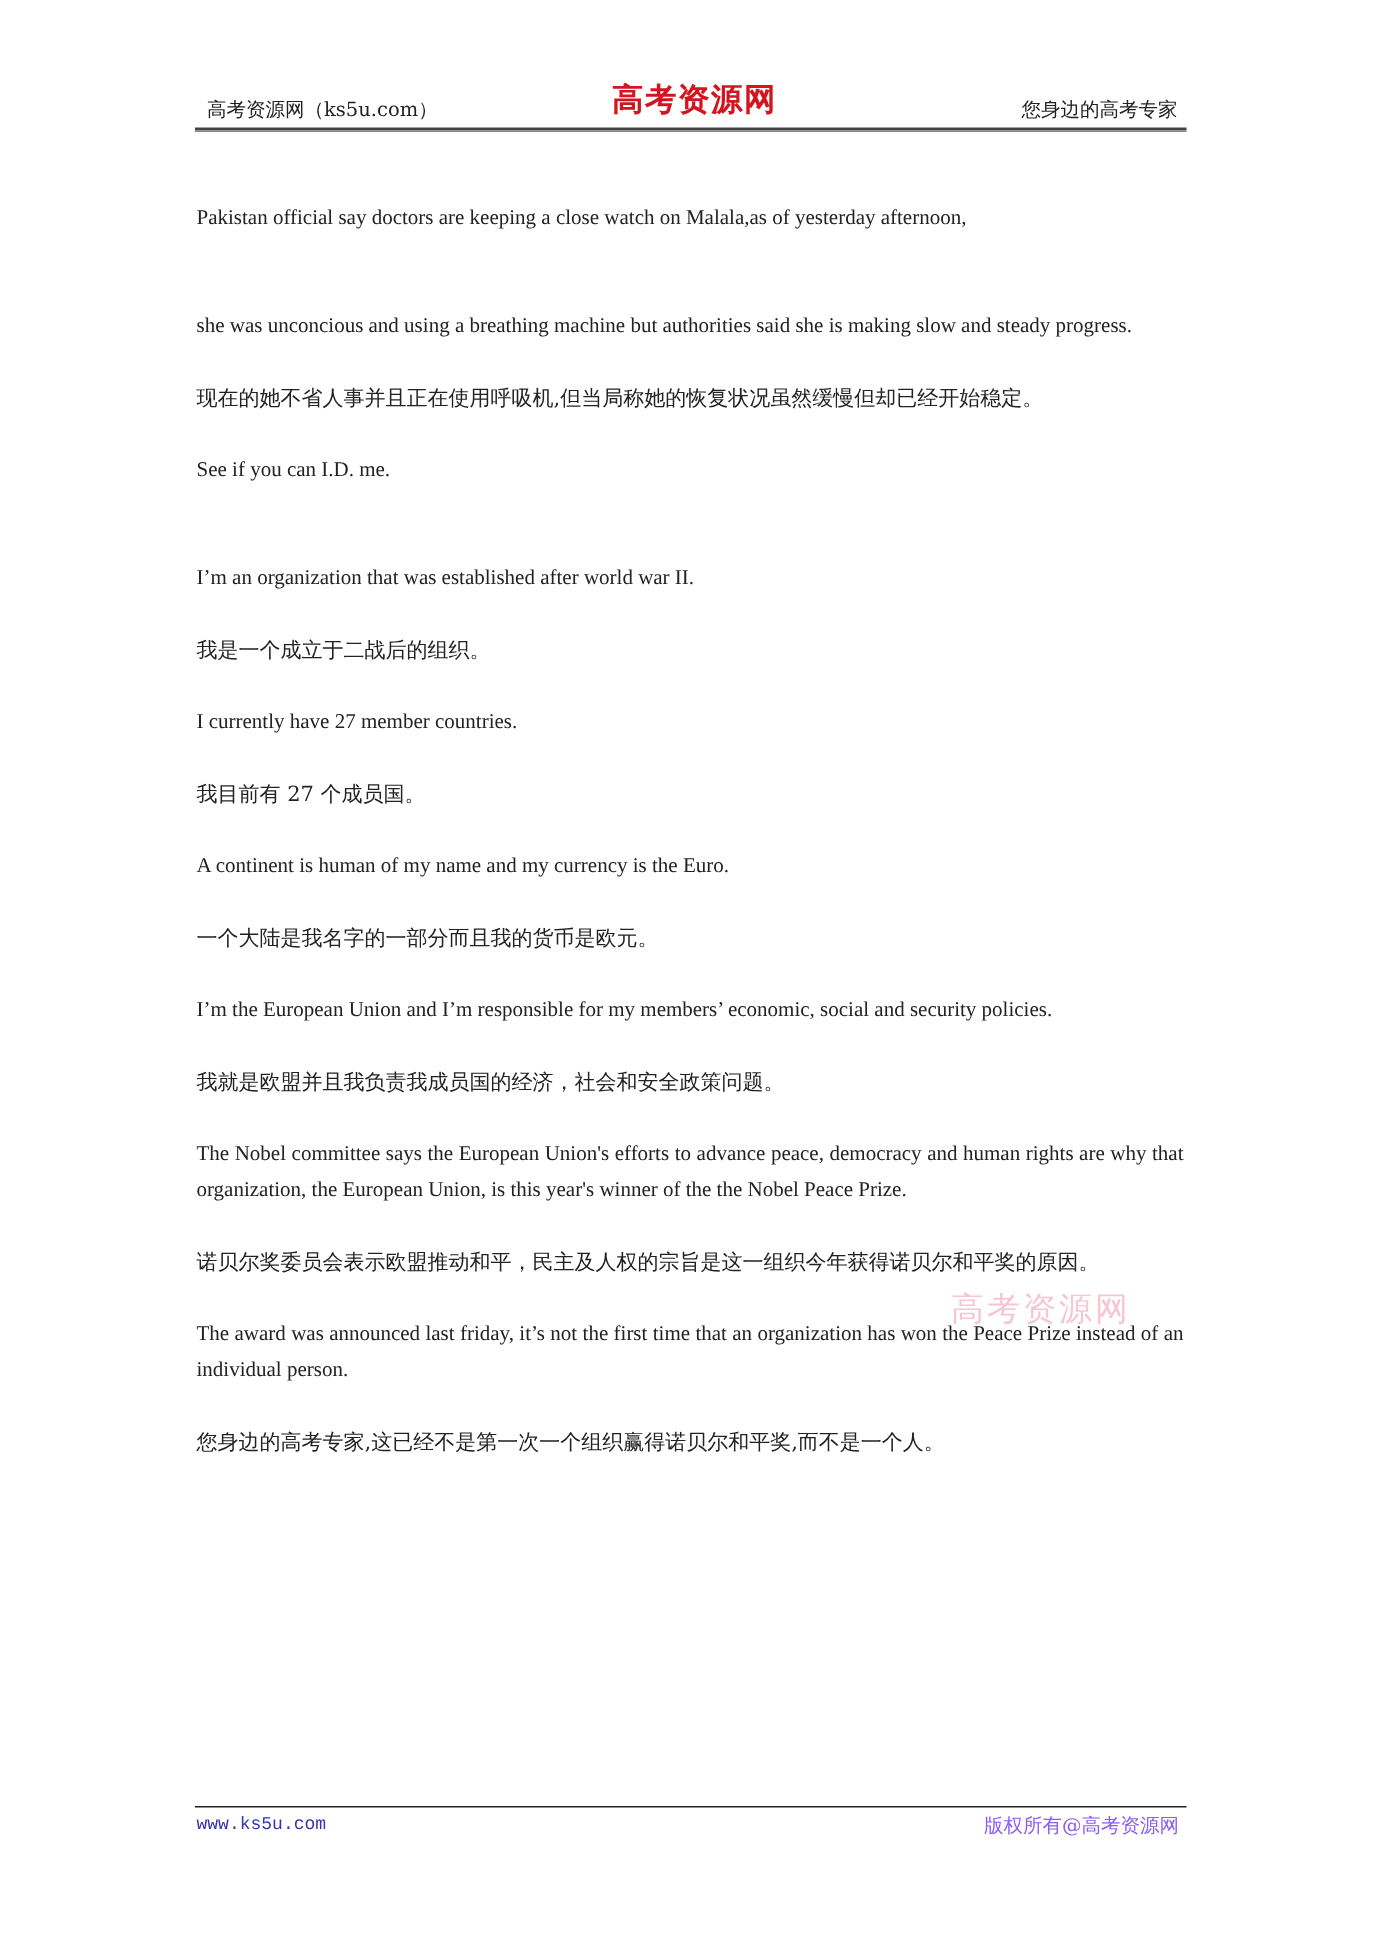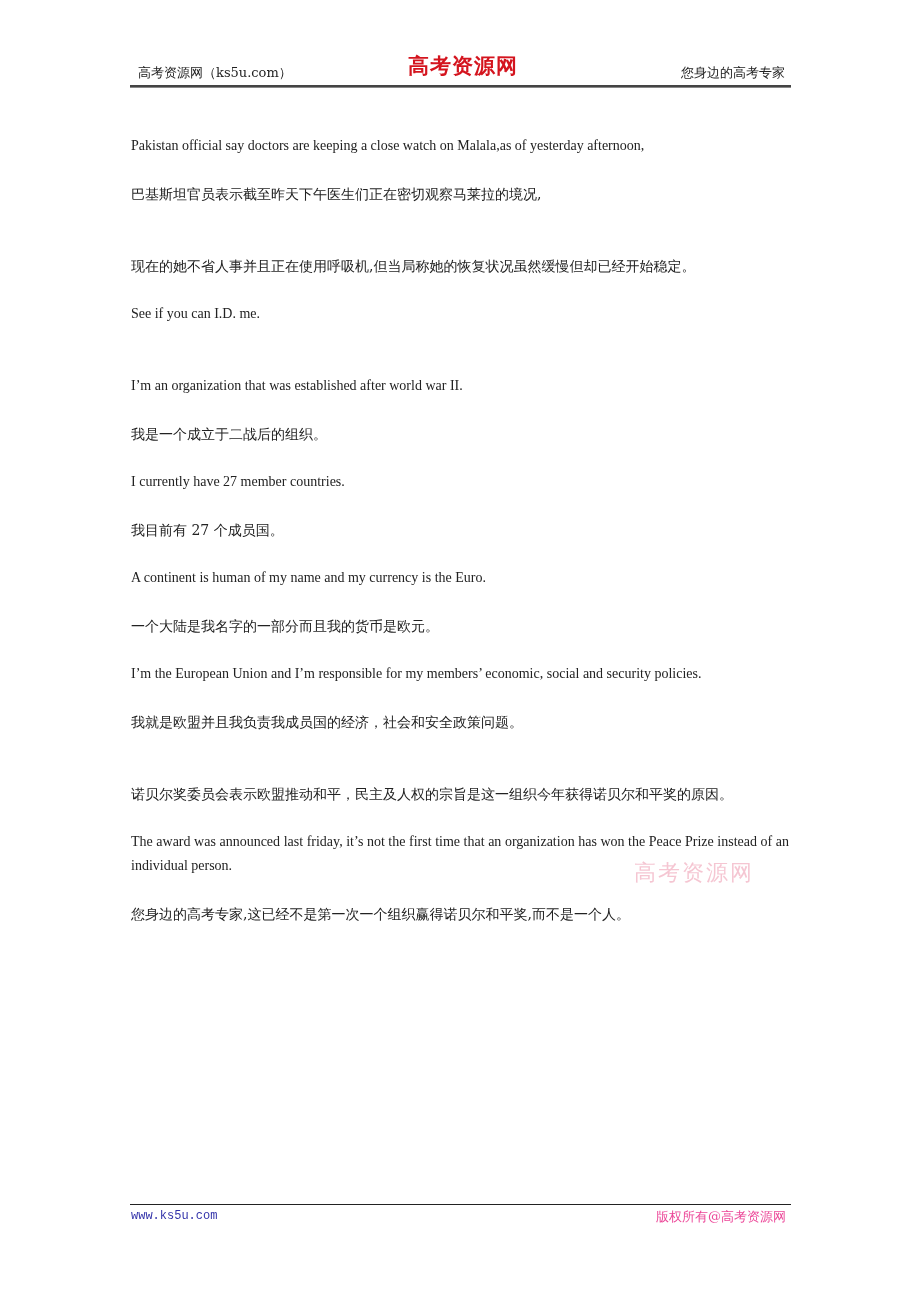--- a/index.html
+++ b/index.html
@@ -16,39 +16,39 @@
   .body-text { position: absolute; left: 131px; top: 110px; width: 658px; }
   .para { margin: 0; font-size: 14px; line-height: 24px; text-align: justify;
           font-family: Liberation Serif, serif; color: #222; }
   .para.zh { font-family: "DejaVu Serif", "Liberation Serif", serif; font-size: 14px; }
   .gap { height: 24px; }
   .watermark { position: absolute; left: 634px; top: 858px; font-size: 22px; color: #f3b9c8;
                letter-spacing: 2px; opacity: 0.8; font-family: "DejaVu Serif", serif; }
   .footer-rule { position: absolute; left: 130px; top: 1204px; width: 661px; border-top: 1px solid #222; }
   .footer-left { position: absolute; left: 131px; top: 1209px; font-size: 12px; color: #3333aa;
                  font-family: "Liberation Mono", monospace; text-decoration: none; }
-  .footer-right { position: absolute; right: 134px; top: 1208px; font-size: 13px; color: #ec4899; }
+  .footer-right { position: absolute; right: 134px; top: 1208px; font-size: 13px; color: #8b5cf6; }
 </style>
 </head>
 <body>
 
 <div class="page">
   <div class="header">
     <span class="header-left">高考资源网（ks5u.com）</span>
     <span class="header-logo">高考资源网</span>
     <span class="header-right">您身边的高考专家</span>
   </div>
   <div class="header-rule"></div>
 
   <div class="body-text" id="body-text">
       <div class="gap"></div>
       <p class="para">Pakistan official say doctors are keeping a close watch on Malala,as of yesterday afternoon,</p>
       <div class="gap"></div>
-      <p class="para zh">巴基斯坦官员表示截至昨天下午医生们正在密切观察马莱拉的境况,</p>
       <div class="gap"></div>
+      <p class="para">she was unconcious and using a breathing machine but authorities said she is making slow and steady progress.</p>
       <div class="gap"></div>
       <p class="para zh">现在的她不省人事并且正在使用呼吸机,但当局称她的恢复状况虽然缓慢但却已经开始稳定。</p>
       <div class="gap"></div>
       <p class="para">See if you can I.D. me.</p>
       <div class="gap"></div>
       <div class="gap"></div>
       <p class="para">I’m an organization that was established after world war II.</p>
       <div class="gap"></div>
       <p class="para zh">我是一个成立于二战后的组织。</p>
       <div class="gap"></div>
@@ -57,20 +57,21 @@
       <p class="para zh">我目前有 27 个成员国。</p>
       <div class="gap"></div>
       <p class="para">A continent is human of my name and my currency is the Euro.</p>
       <div class="gap"></div>
       <p class="para zh">一个大陆是我名字的一部分而且我的货币是欧元。</p>
       <div class="gap"></div>
       <p class="para">I’m the European Union and I’m responsible for my members’ economic, social and security policies.</p>
       <div class="gap"></div>
       <p class="para zh">我就是欧盟并且我负责我成员国的经济，社会和安全政策问题。</p>
       <div class="gap"></div>
+      <p class="para">The Nobel committee says the European Union's efforts to advance peace, democracy and human rights are why that organization, the European Union, is this year's winner of the the Nobel Peace Prize.</p>
       <div class="gap"></div>
       <p class="para zh">诺贝尔奖委员会表示欧盟推动和平，民主及人权的宗旨是这一组织今年获得诺贝尔和平奖的原因。</p>
       <div class="gap"></div>
       <p class="para">The award was announced last friday, it’s not the first time that an organization has won the Peace Prize instead of an individual person.</p>
       <div class="gap"></div>
       <p class="para zh">您身边的高考专家,这已经不是第一次一个组织赢得诺贝尔和平奖,而不是一个人。</p>
     </div>
 
   <div class="watermark">高考资源网</div>
 

